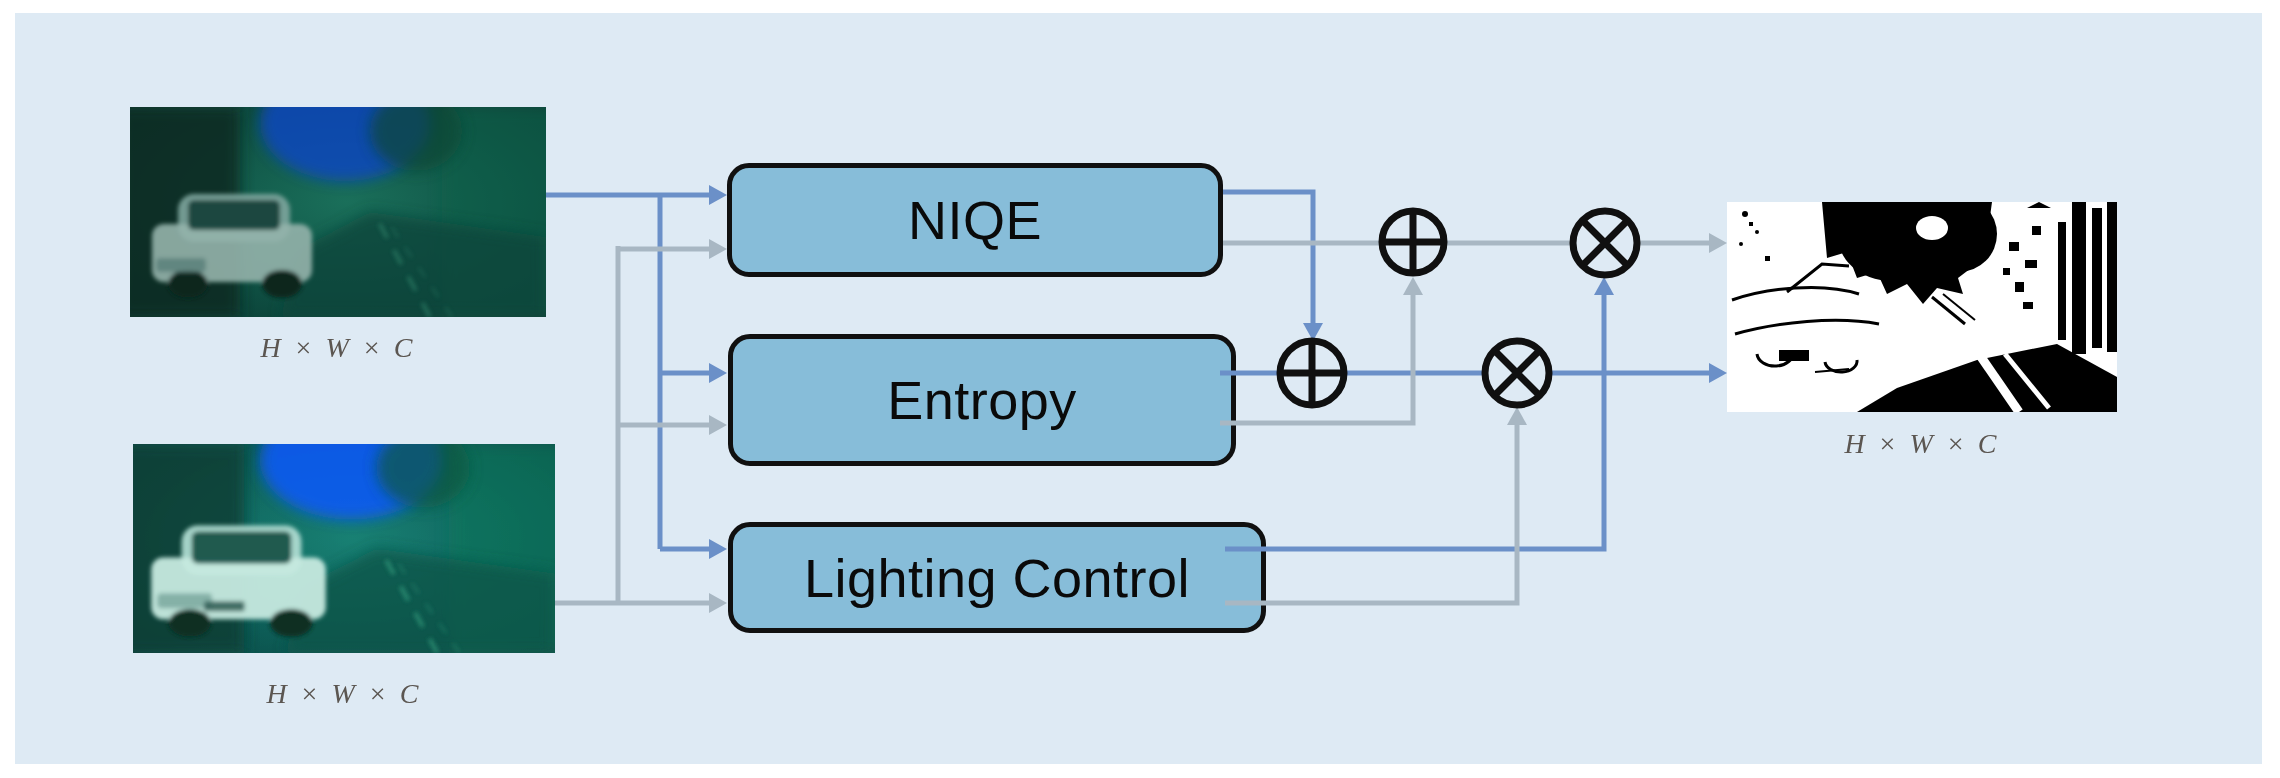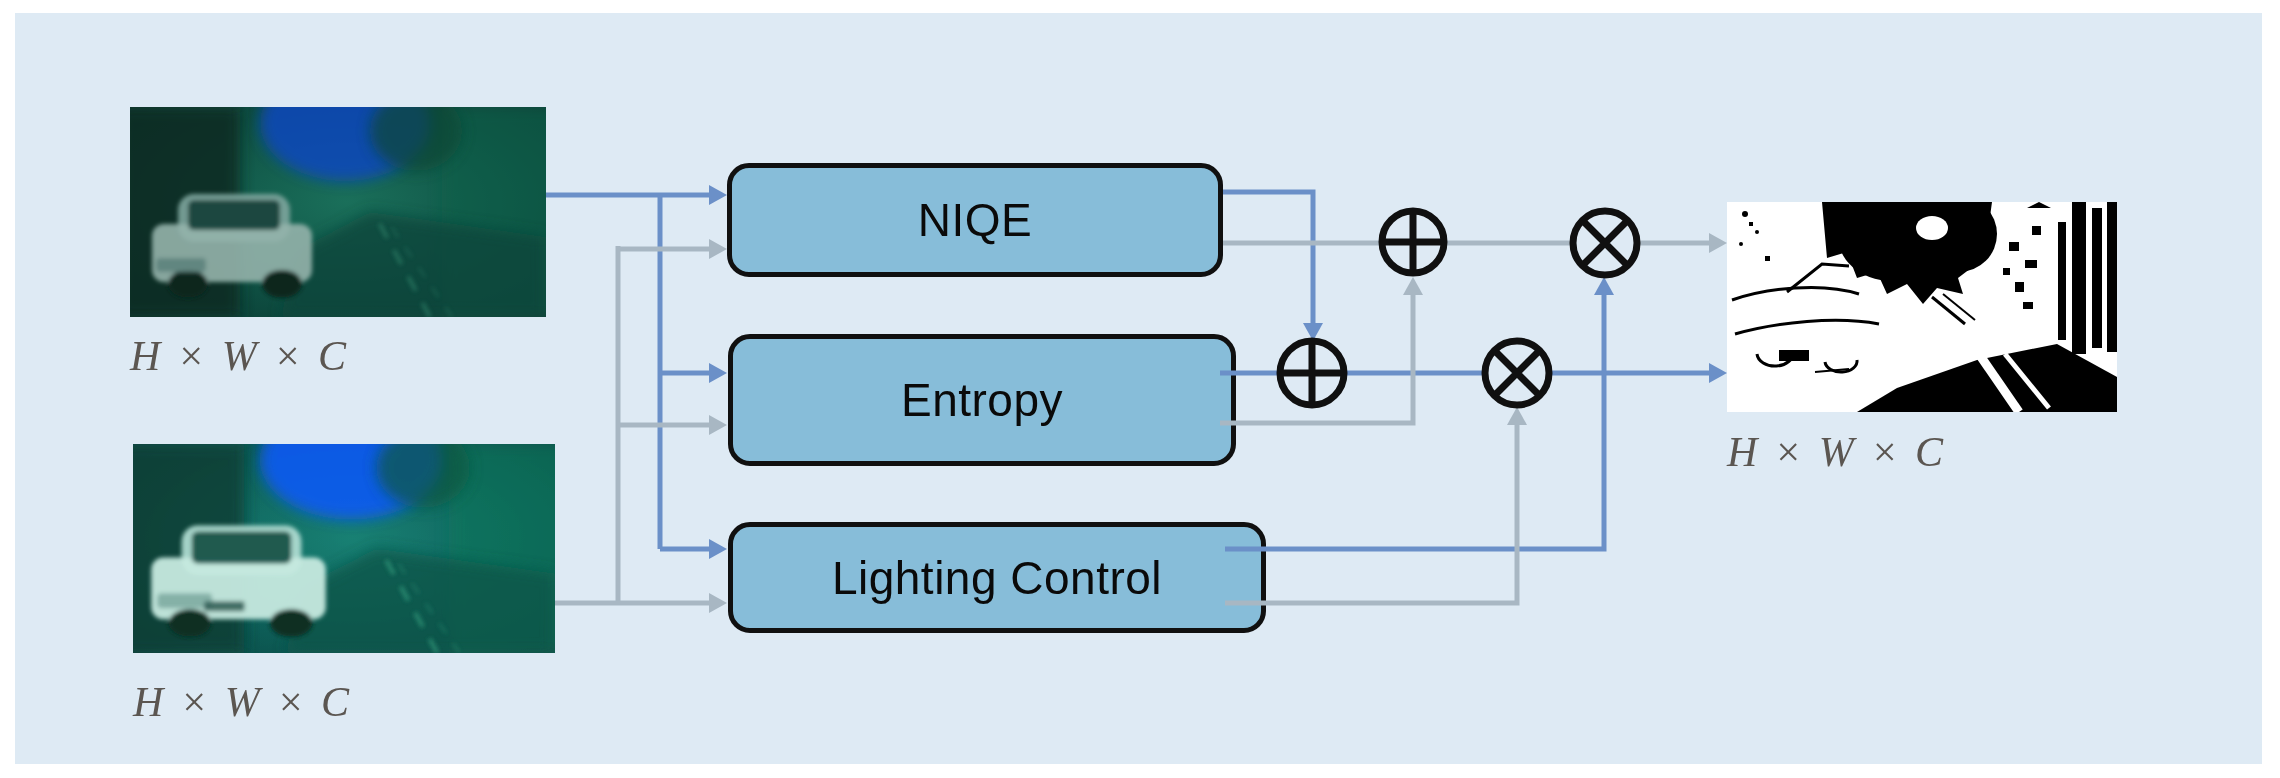--- a/index.html
+++ b/index.html
@@ -14,29 +14,29 @@
   }
   .photo{
     position:absolute;overflow:hidden;
   }
   .photo svg{display:block;width:100%;height:100%;}
   .photo.bright svg{filter:brightness(1.22) saturate(1.05);}
   .block{
     position:absolute;box-sizing:border-box;
     background:#87bdd9;border:5px solid #101010;border-radius:22px;
     display:flex;align-items:center;justify-content:center;
-    font-size:46px;color:#0a0a0a;letter-spacing:0.5px;
+    font-size:54px;color:#0a0a0a;letter-spacing:0.5px;
   }
   .block-niqe{left:727px;top:163px;width:496px;height:114px;}
   .block-entropy{left:728px;top:334px;width:508px;height:132px;}
   .block-lighting{left:728px;top:522px;width:538px;height:111px;}
   .dim-label{
-    position:absolute;text-align:left;
+    position:absolute;text-align:center;
     font-family:"Liberation Serif", serif;font-style:italic;
-    font-size:42px;color:#5b5651;letter-spacing:3px;
+    font-size:28px;color:#5b5651;letter-spacing:3px;
   }
   .overlay{
     position:absolute;left:0;top:0;width:2280px;height:778px;
     pointer-events:none;
   }
 </style>
 </head>
 <body>
 
 <div class="panel"></div>

